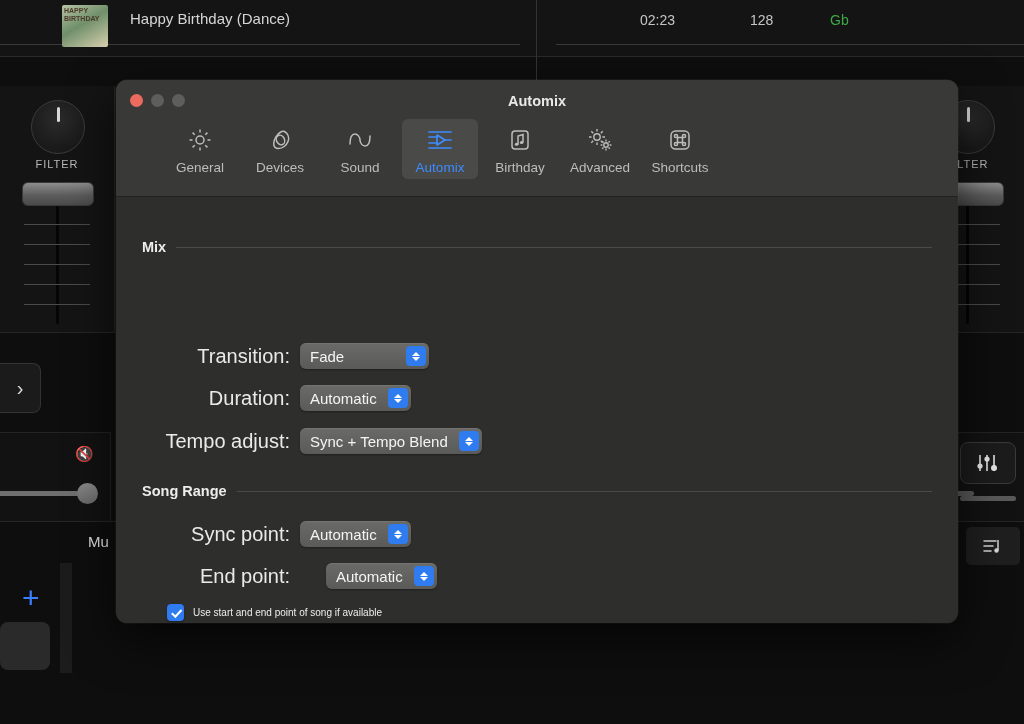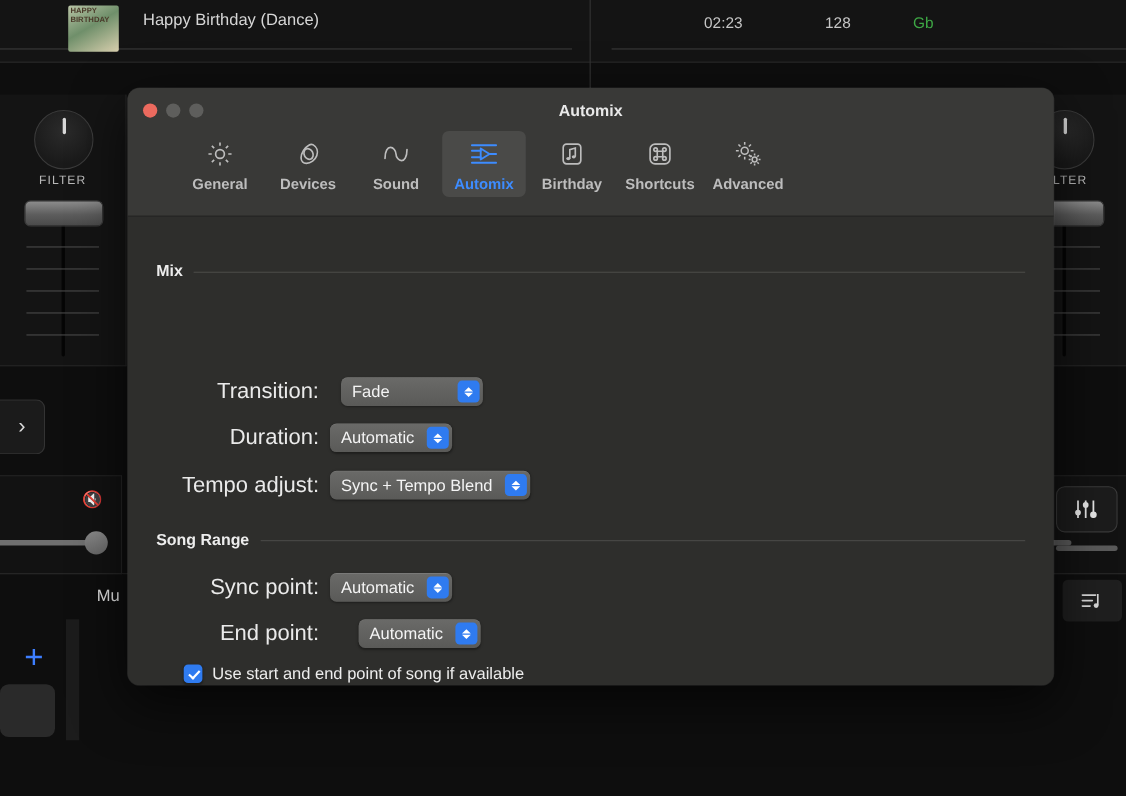--- a/index.html
+++ b/index.html
@@ -292,21 +292,21 @@
     background: #4a4a48;
     color: #3d8cff;
   }
   .tab .ico {
     height: 30px;
     display: flex;
     align-items: center;
     justify-content: center;
   }
   .tab .ico svg { display: block; }
-  .tab .lbl { white-space: nowrap; font-weight: bold; }
+  .tab .lbl { white-space: nowrap; }
 
   .content {
     position: relative;
     padding: 0;
   }
   .section-head {
     position: absolute;
     font-size: 14.5px;
     font-weight: bold;
     color: #ededed;
@@ -380,21 +380,21 @@
     box-shadow: 0 1px 2px rgba(0,0,0,0.35);
   }
   .check.on::after {
     content: "";
     width: 4px; height: 8px;
     border: solid #fff;
     border-width: 0 2px 2px 0;
     transform: rotate(43deg) translateY(-1px);
   }
   .check-label {
-    font-size: 15px;
+    font-size: 10px;
     color: #ededed;
     margin-left: 9px;
     white-space: nowrap;
   }
 </style>
 </head>
 <body>
 
 <div class="app-bg">
   <div class="bg-top-strip"></div>
@@ -550,57 +550,57 @@
             <ellipse cx="10.6" cy="18.2" rx="1.8" ry="1.5" fill="#bdbdbd" stroke="none"></ellipse>
             <ellipse cx="15.6" cy="16.6" rx="1.8" ry="1.5" fill="#bdbdbd" stroke="none"></ellipse>
           </svg>
         </span>
         <span class="lbl">Birthday</span>
       </div>
 
 
       <div class="tab">
         <span class="ico">
+          <svg width="30" height="28" viewBox="0 0 30 28" fill="none" stroke="#bdbdbd" stroke-width="1.4">
+            <circle cx="12" cy="11" r="3.2"></circle>
+            <path d="M12 3v2.6M12 16.4V19M20 11h-2.6M6.6 11H4M17.7 5.3l-1.9 1.9M8.2 14.8l-1.9 1.9M17.7 16.7l-1.9-1.9M8.2 7.2L6.3 5.3"></path>
+            <circle cx="21" cy="19" r="2.2"></circle>
+            <path d="M21 13.6v1.8M21 22.6v1.8M26.4 19h-1.8M17.4 19h-1.8M24.8 15.2l-1.3 1.3M18.5 21.5l-1.3 1.3M24.8 22.8l-1.3-1.3M18.5 16.5l-1.3-1.3"></path>
+          </svg>
+        </span>
+        <span class="lbl">Advanced</span>
+      </div>
+
+      <div class="tab">
+        <span class="ico">
           <svg width="28" height="28" viewBox="0 0 28 28" fill="none" stroke="#bdbdbd" stroke-width="1.5">
             <rect x="5" y="5" width="18" height="18" rx="4.5"></rect>
             <path d="M11.5 11.5h5v5h-5z"></path>
             <circle cx="10" cy="10" r="1.6"></circle>
             <circle cx="18" cy="10" r="1.6"></circle>
             <circle cx="10" cy="18" r="1.6"></circle>
             <circle cx="18" cy="18" r="1.6"></circle>
           </svg>
         </span>
         <span class="lbl">Shortcuts</span>
       </div>
 
-      <div class="tab">
-        <span class="ico">
-          <svg width="30" height="28" viewBox="0 0 30 28" fill="none" stroke="#bdbdbd" stroke-width="1.4">
-            <circle cx="12" cy="11" r="3.2"></circle>
-            <path d="M12 3v2.6M12 16.4V19M20 11h-2.6M6.6 11H4M17.7 5.3l-1.9 1.9M8.2 14.8l-1.9 1.9M17.7 16.7l-1.9-1.9M8.2 7.2L6.3 5.3"></path>
-            <circle cx="21" cy="19" r="2.2"></circle>
-            <path d="M21 13.6v1.8M21 22.6v1.8M26.4 19h-1.8M17.4 19h-1.8M24.8 15.2l-1.3 1.3M18.5 21.5l-1.3 1.3M24.8 22.8l-1.3-1.3M18.5 16.5l-1.3-1.3"></path>
-          </svg>
-        </span>
-        <span class="lbl">Advanced</span>
-      </div>
-
     </div>
   </div>
 
   <div class="content">
 
     <div class="section-head" style="left:26px; top:42px; width:790px;">
       <span>Mix</span>
       <span class="rule" style="flex:1;"></span>
     </div>
 
     <div class="row" style="left:26px; top:146px; width:560px;">
       <span class="row-label" style="width:148px;">Transition:</span>
-      <span class="popup" style="margin-left:20px; min-width:85px;">
+      <span class="popup" style="margin-left:10px; min-width:85px;">
         <span>Fade</span>
         <span class="chev">
             <i class="up"></i>
             <i class="dn"></i>
           </span>
       </span>
     </div>
 
     <div class="row" style="left:26px; top:188px; width:560px;">
       <span class="row-label" style="width:148px;">Duration:</span>

